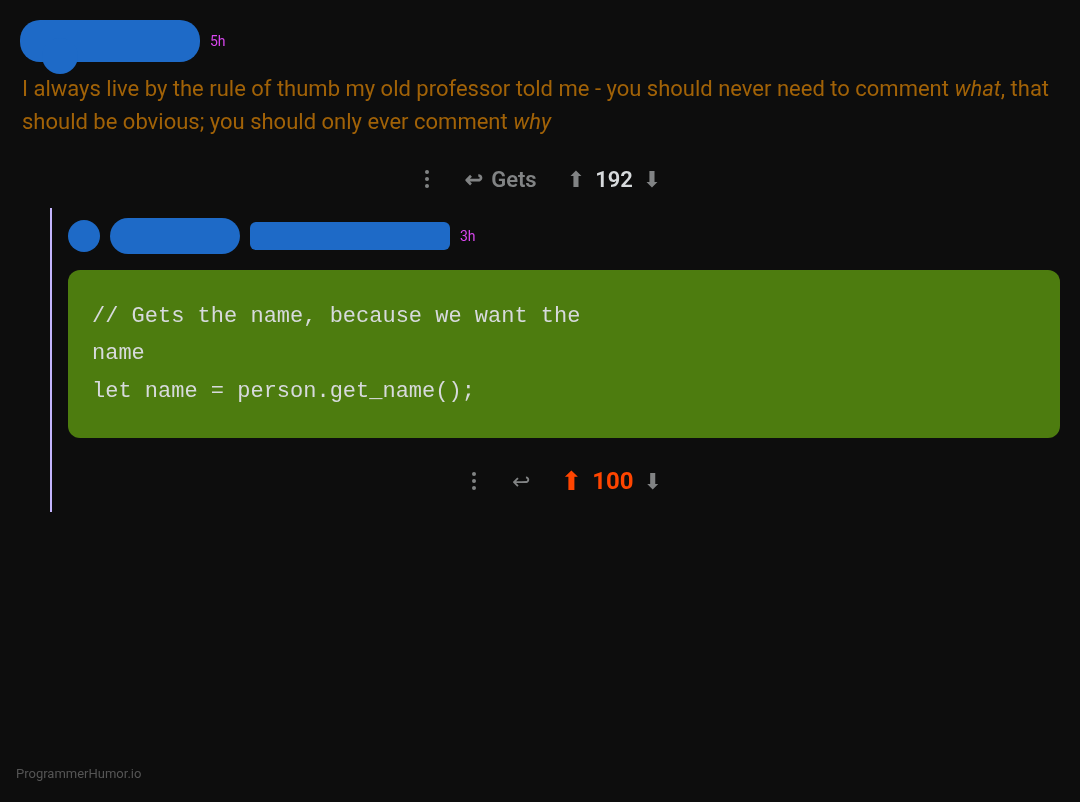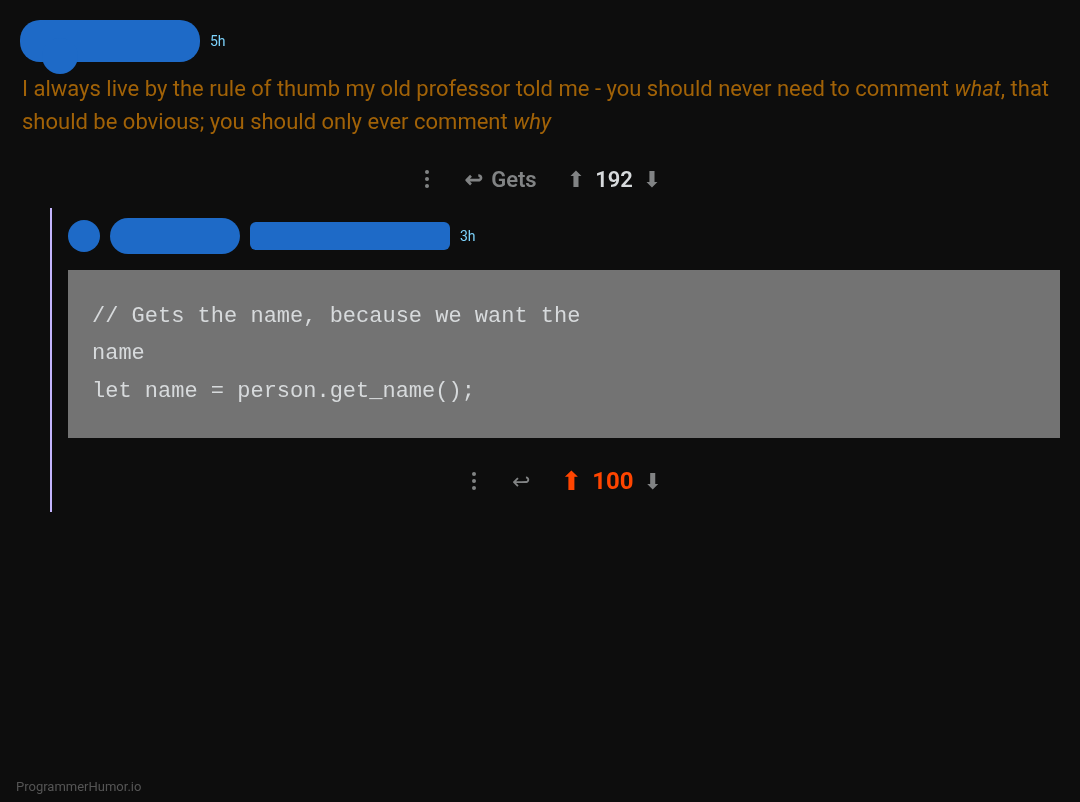--- a/index.html
+++ b/index.html
@@ -34,21 +34,21 @@
       width: 36px;
       height: 36px;
       background: #1e6ac7;
       border-radius: 50%;
       position: absolute;
       left: 22px;
       top: 18px;
     }
 
     .timestamp {
-      color: #7dd3fc;
+      color: #d946ef;
       font-size: 14px;
     }
 
     .comment-body {
       font-size: 22px;
       line-height: 1.5;
       color: #a16207;
       margin-bottom: 20px;
       padding-left: 2px;
     }
@@ -120,22 +120,22 @@
     }
 
     .username-blur-reply {
       width: 200px;
       height: 28px;
       background: #1e6ac7;
       border-radius: 6px;
     }
 
     .code-block {
-      background: #737373;
-      border-radius: 0;
+      background: #4d7c0f;
+      border-radius: 12px;
       padding: 28px 24px;
       margin-bottom: 20px;
       font-family: 'Courier New', 'Consolas', monospace;
       font-size: 22px;
       line-height: 1.7;
       color: #d7dadc;
       white-space: pre;
     }
 
     .action-bar-reply {
@@ -152,21 +152,21 @@
     }
 
     .vote-count-orange {
       color: #ff4500;
       font-weight: 700;
       font-size: 24px;
     }
 
     .watermark {
       position: absolute;
-      bottom: 8px;
+      bottom: 21px;
       left: 16px;
       color: #555;
       font-size: 13px;
     }
 
     .arrow-icon {
       font-size: 20px;
     }
 
     .upvote-icon {

